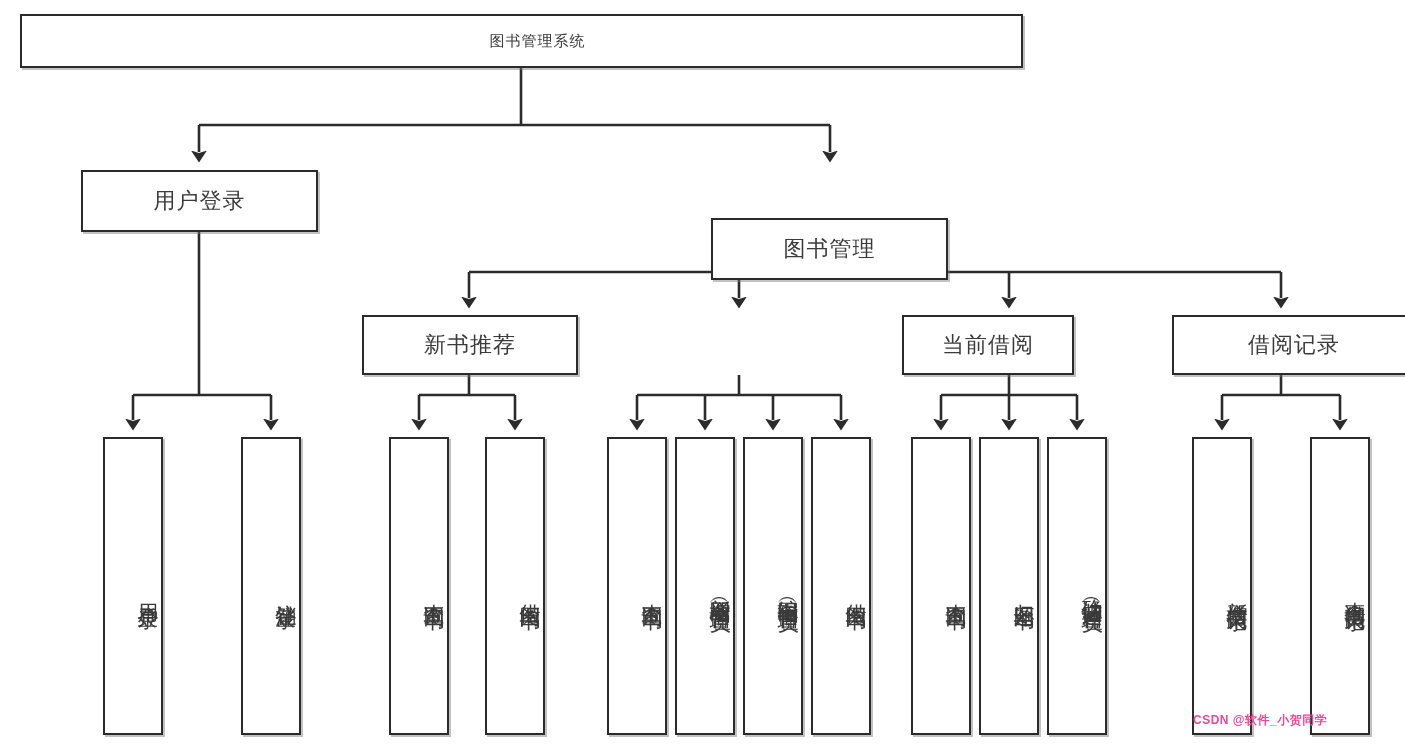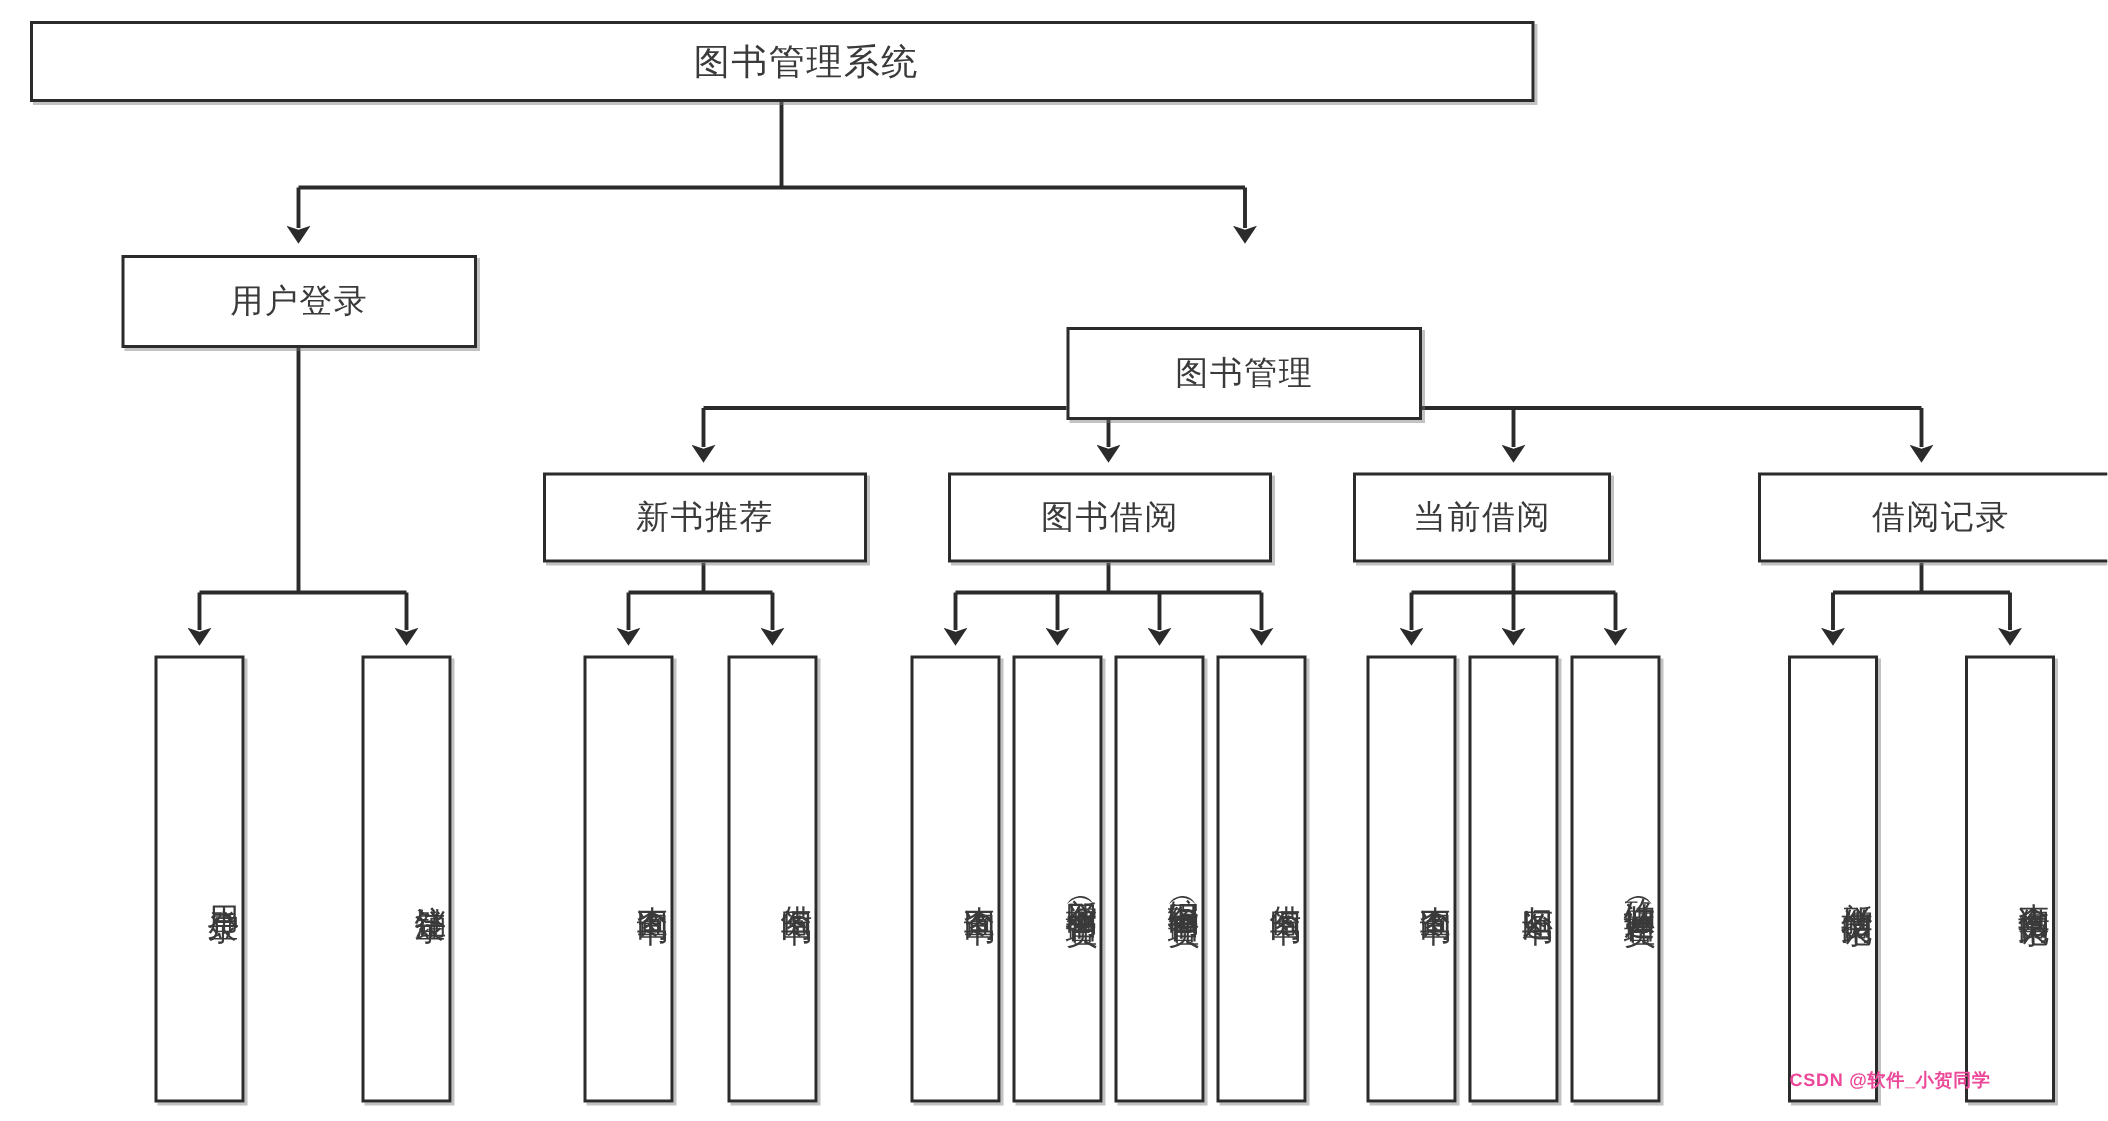--- a/index.html
+++ b/index.html
@@ -19,21 +19,21 @@
     box-sizing:border-box;
     box-shadow:2px 2px 0 rgba(120,120,120,.45);
     display:flex;align-items:center;justify-content:center;
     color:#3a3a3a;
   }
   .node.h{
     font-size:22px;
     letter-spacing:1px;
     white-space:nowrap;
   }
-  .node.root{font-size:24px;padding-left:32px;}
+  .node.root{font-size:15px;padding-left:32px;}
   .node.v{
     writing-mode:vertical-rl;
     text-orientation:upright;
     font-size:21px;
     line-height:1.22;
     letter-spacing:2px;
     align-items:flex-start;
     justify-content:center;
     padding-top:10px;
   }
@@ -108,21 +108,20 @@
       <path d="M1340,395 L1340,420" marker-end="url(#arw)"></path>
     </g>
   </svg>
 
   <div class="node h root" style="left:20px;top:14px;width:1003px;height:54px;">图书管理系统</div>
 
   <div class="node h" style="left:81px;top:170px;width:237px;height:62px;">用户登录</div>
   <div class="node h" style="left:711px;top:170px;width:237px;height:62px;margin-top:48px;">图书管理</div>
 
   <div class="node h" style="left:362px;top:315px;width:216px;height:60px;text-align:center;">新书推荐</div>
-  <div class="node h" style="left:632px;top:315px;width:216px;height:60px;">图书借阅</div>
   <div class="node h" style="left:902px;top:315px;width:172px;height:60px;">当前借阅</div>
   <div class="node h" style="left:1172px;top:315px;width:244px;height:60px;">借阅记录</div>
 
   <div class="node v" style="left:103px;top:437px;width:60px;height:298px;">
     <span>用户登录</span>
   </div>
   <div class="node v" style="left:241px;top:437px;width:60px;height:298px;">
     <span>注销登录</span>
   </div>
 

